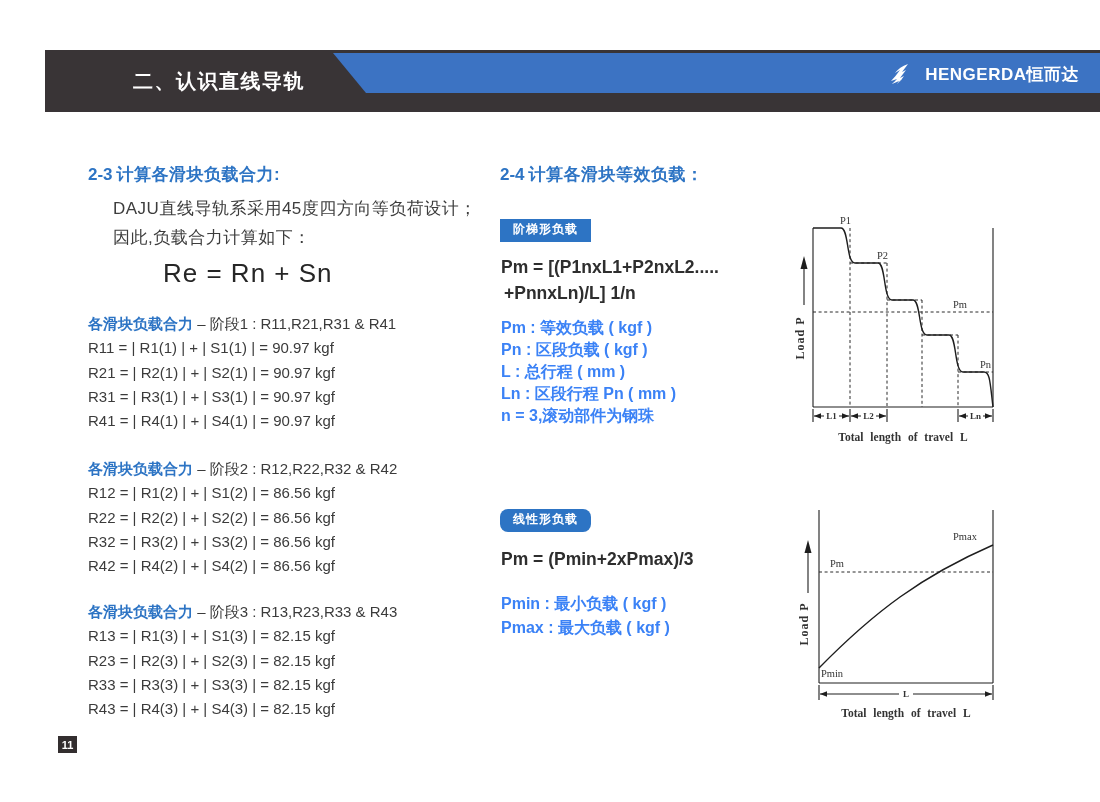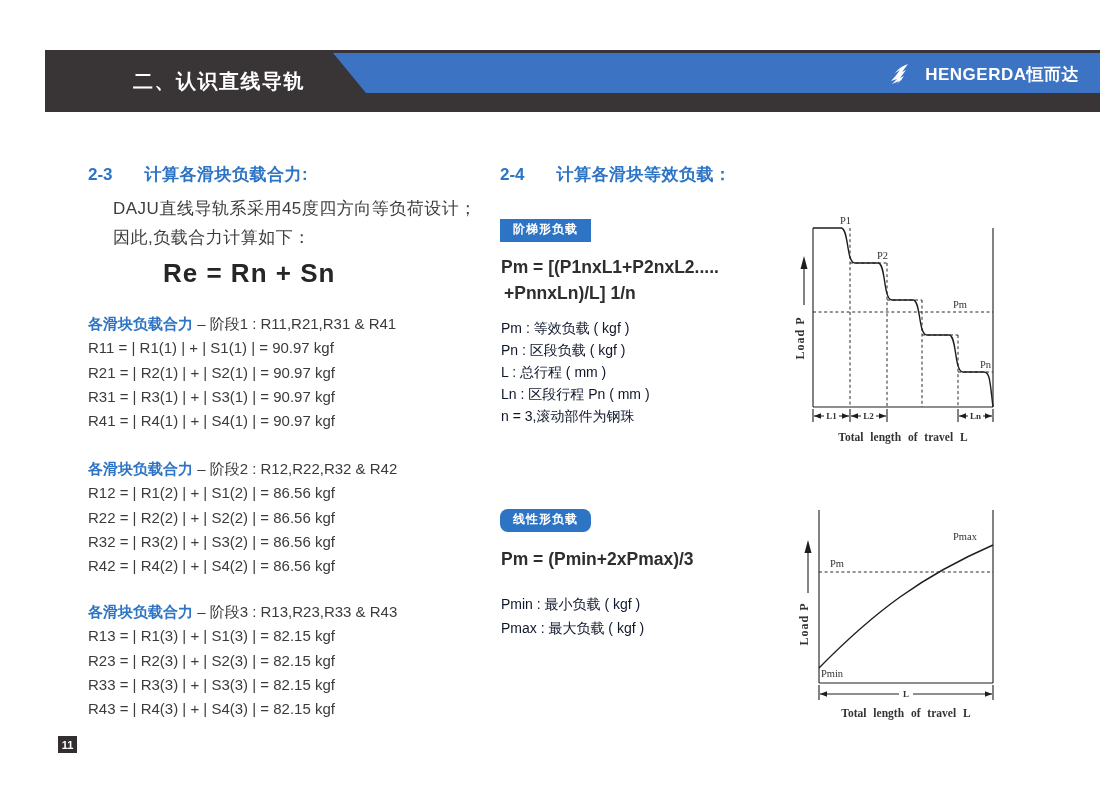--- a/index.html
+++ b/index.html
@@ -18,34 +18,34 @@
     position:absolute; left:88px; top:0; height:62px; display:flex; align-items:center;
     color:#ffffff; font-size:20px; font-weight:bold; letter-spacing:1.5px;
   }
   .logo {
     position:absolute; right:66px; top:10px; height:28px; display:flex; align-items:center; gap:15px;
     color:#ffffff; font-weight:bold; font-size:17px; letter-spacing:0.5px; white-space:nowrap;
   }
   .logo svg { display:block; }
   
   .h2 { position:absolute; font-size:17px; font-weight:bold; color:#2d74c4; white-space:nowrap; }
-  .h2 .h2-text { margin-left:32px; letter-spacing:0.5px; }
+  .h2 .h2-text { margin-left:4px; letter-spacing:0.5px; }
   
   .intro { position:absolute; left:88px; top:194px; font-size:17px; color:#3d3d3d; line-height:29px; letter-spacing:0.5px;margin-left:25px; }
-  .formula-big { position:absolute; left:163px; top:258px; font-size:26px; font-weight:bold; color:#262626; letter-spacing:1px; }
+  .formula-big { position:absolute; left:163px; top:258px; font-size:26px; font-weight:normal; color:#262626; letter-spacing:1px; }
   .block { position:absolute; left:88px; font-size:15px; color:#3b3b3b; line-height:24.3px; white-space:nowrap; }
   .block .lead { color:#2d74c4; font-weight:600; }
   
   .badge {
     position:absolute; left:500px; background:#2d74c4; color:#ffffff;
     font-size:12px; font-weight:bold; padding:2px 13px 4px 13px; letter-spacing:1px;
   }
   .formula-step { position:absolute; left:501px; top:254px; font-size:17.5px; font-weight:bold; color:#2e2e2e; line-height:26px; white-space:nowrap; }
   .formula-linear { position:absolute; left:501px; top:549px; font-size:17.5px; font-weight:bold; color:#2e2e2e; white-space:nowrap; }
-  .defs { position:absolute; left:501px; font-size:14px; color:#0f172a; white-space:nowrap; }
+  .defs { position:absolute; left:501px; font-size:16px; color:#3b82f6; white-space:nowrap;font-weight:bold; }
   #defs-step { top:317px; line-height:22px; }
   #defs-linear { top:592px; line-height:24px; }
   
   .fig { position:absolute; }
   #fig-step { left:780px; top:200px; }
   #fig-linear { left:780px; top:498px; }
   .fig text { font-family:"Liberation Serif","DejaVu Serif",serif; fill:#333; }
   .fig .axis-label { font-weight:bold; font-size:12px; letter-spacing:1px; }
   .fig .pt-label { font-size:10.5px; }
   .fig .seg-label { font-size:9px; font-weight:bold; }

